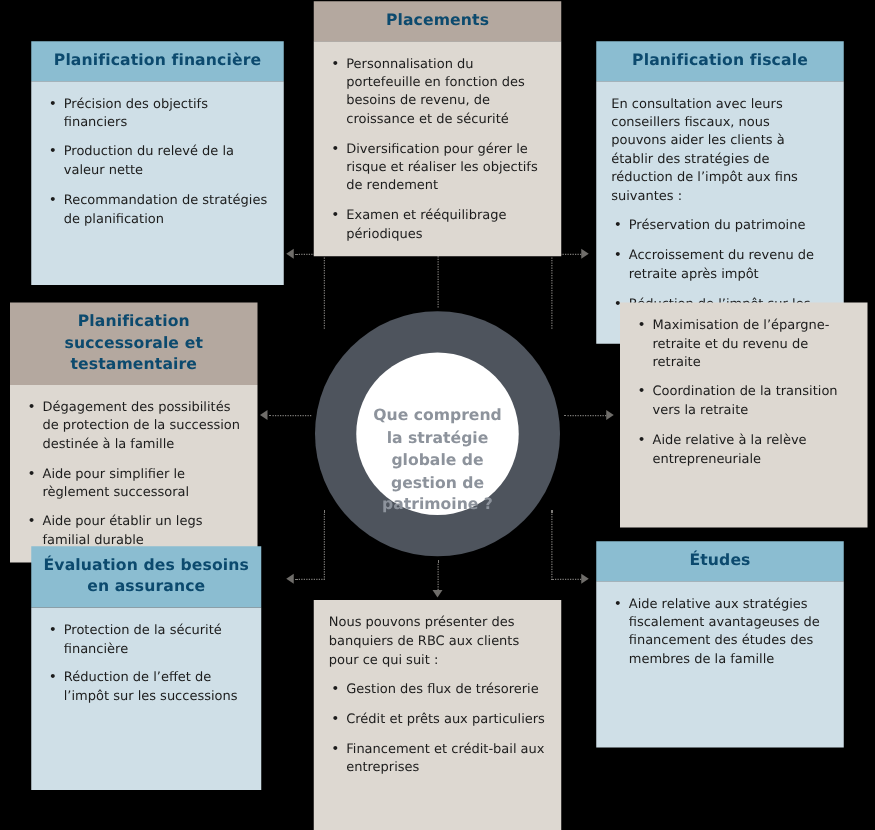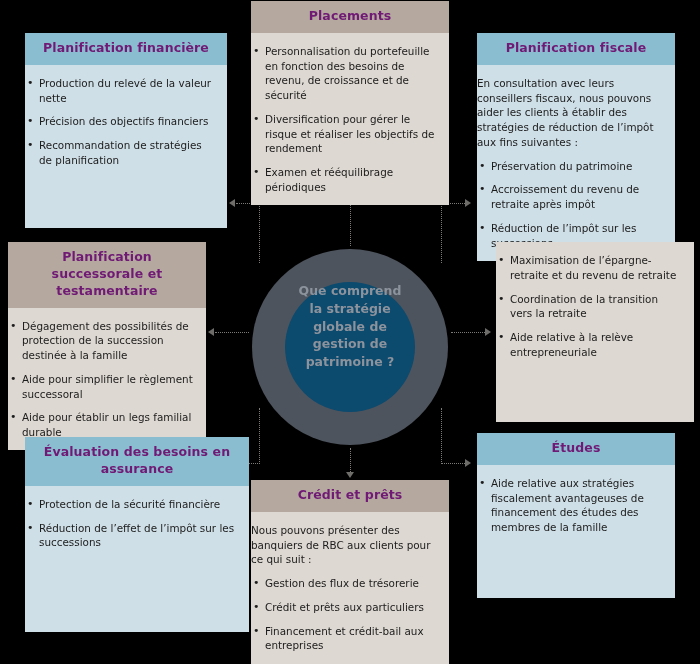--- a/index.html
+++ b/index.html
@@ -19,32 +19,32 @@
   
   .box {
     position: absolute;
     box-sizing: border-box;
     display: flex;
     flex-direction: column;
   }
   .box-header {
     box-sizing: border-box;
     width: 100%;
-    color: #701a75;
+    color: #0c4a6e;
     font-size: 12.5px;
     font-weight: bold;
     text-align: center;
     letter-spacing: .1px;
     padding: 7px 8px 8px 8px;
     line-height: 1.35;
   }
   .box-body {
     box-sizing: border-box;
     flex: 1;
-    padding: 11px 12px 10px 0;
+    padding: 11px 12px 10px 12px;
     font-size: 10.4px;
     line-height: 1.42;
     color: #1c1c1c;
   }
   .intro {
     margin: 0 0 9px 0;
     padding: 0 2px 0 0;
   }
   ul.bullets {
     list-style: none;
@@ -72,21 +72,21 @@
   
   .theme-taupe .box-header { background: #b4a89f; }
   .theme-taupe .box-body   { background: #ddd8d1; }
 
   
   #box-financiere      { left: 25px;  top: 33px;  width: 202px; height: 195px; }
   #box-placements      { left: 251px; top: 1px;   width: 198px; height: 182px; }
   #box-fiscale         { left: 477px; top: 33px;  width: 198px; height: 205px; }
   #box-successorale    { left: 8px;   top: 242px; width: 198px; height: 180px; }
   #box-retraite        { left: 496px; top: 242px; width: 198px; height: 180px; }
-  #box-assurance       { left: 25px;  top: 437px; width: 224px; height: 195px; }
+  #box-assurance       { left: 25px;  top: 437px; width: 184px; height: 195px; }
   #box-credit          { left: 251px; top: 480px; width: 198px; height: 184px; }
   #box-etudes          { left: 477px; top: 433px; width: 198px; height: 165px; }
 
   
   #centre {
     position: absolute;
     left: 252px;
     top: 249px;
     width: 196px;
     height: 196px;
@@ -97,23 +97,23 @@
     border-radius: 50%;
     background: #4e545d;
   }
   #centre-hole {
     position: absolute;
     left: 33px;
     top: 33px;
     width: 130px;
     height: 130px;
     border-radius: 50%;
-    background: #0c4a6e;
+    background: #ffffff;
     display: flex;
-    align-items: flex-start;
+    align-items: flex-end;
     justify-content: center;
   }
   #centre-text {
     color: #8d939c;
     font-size: 12.5px;
     font-weight: bold;
     line-height: 1.42;
     text-align: center;
     padding: 0 6px;
   }
@@ -181,22 +181,22 @@
     <div id="centre-ring"></div>
     <div id="centre-hole">
       <div id="centre-text">Que comprend la stratégie globale de gestion de patrimoine ?</div>
     </div>
   </div>
 
   <div class="box theme-blue" id="box-financiere">
     <div class="box-header">Planification financière</div>
     <div class="box-body">
       <ul class="bullets">
+        <li>Précision des objectifs financiers</li>
         <li>Production du relevé de la valeur nette</li>
-        <li>Précision des objectifs financiers</li>
         <li>Recommandation de stratégies de planification</li>
       </ul>
     </div>
   </div>
 
   <div class="box theme-taupe" id="box-placements">
     <div class="box-header">Placements</div>
     <div class="box-body">
       <ul class="bullets">
         <li>Personnalisation du portefeuille en fonction des besoins de revenu, de croissance et de sécurité</li>
@@ -243,21 +243,20 @@
     <div class="box-header">Évaluation des besoins en assurance</div>
     <div class="box-body">
       <ul class="bullets">
         <li>Protection de la sécurité financière</li>
         <li>Réduction de l’effet de l’impôt sur les successions</li>
       </ul>
     </div>
   </div>
 
   <div class="box theme-taupe" id="box-credit">
-    <div class="box-header">Crédit et prêts</div>
     <div class="box-body">
       <p class="intro">Nous pouvons présenter des banquiers de RBC aux clients pour ce qui suit :</p>
       <ul class="bullets">
         <li>Gestion des flux de trésorerie</li>
         <li>Crédit et prêts aux particuliers</li>
         <li>Financement et crédit-bail aux entreprises</li>
       </ul>
     </div>
   </div>
 

